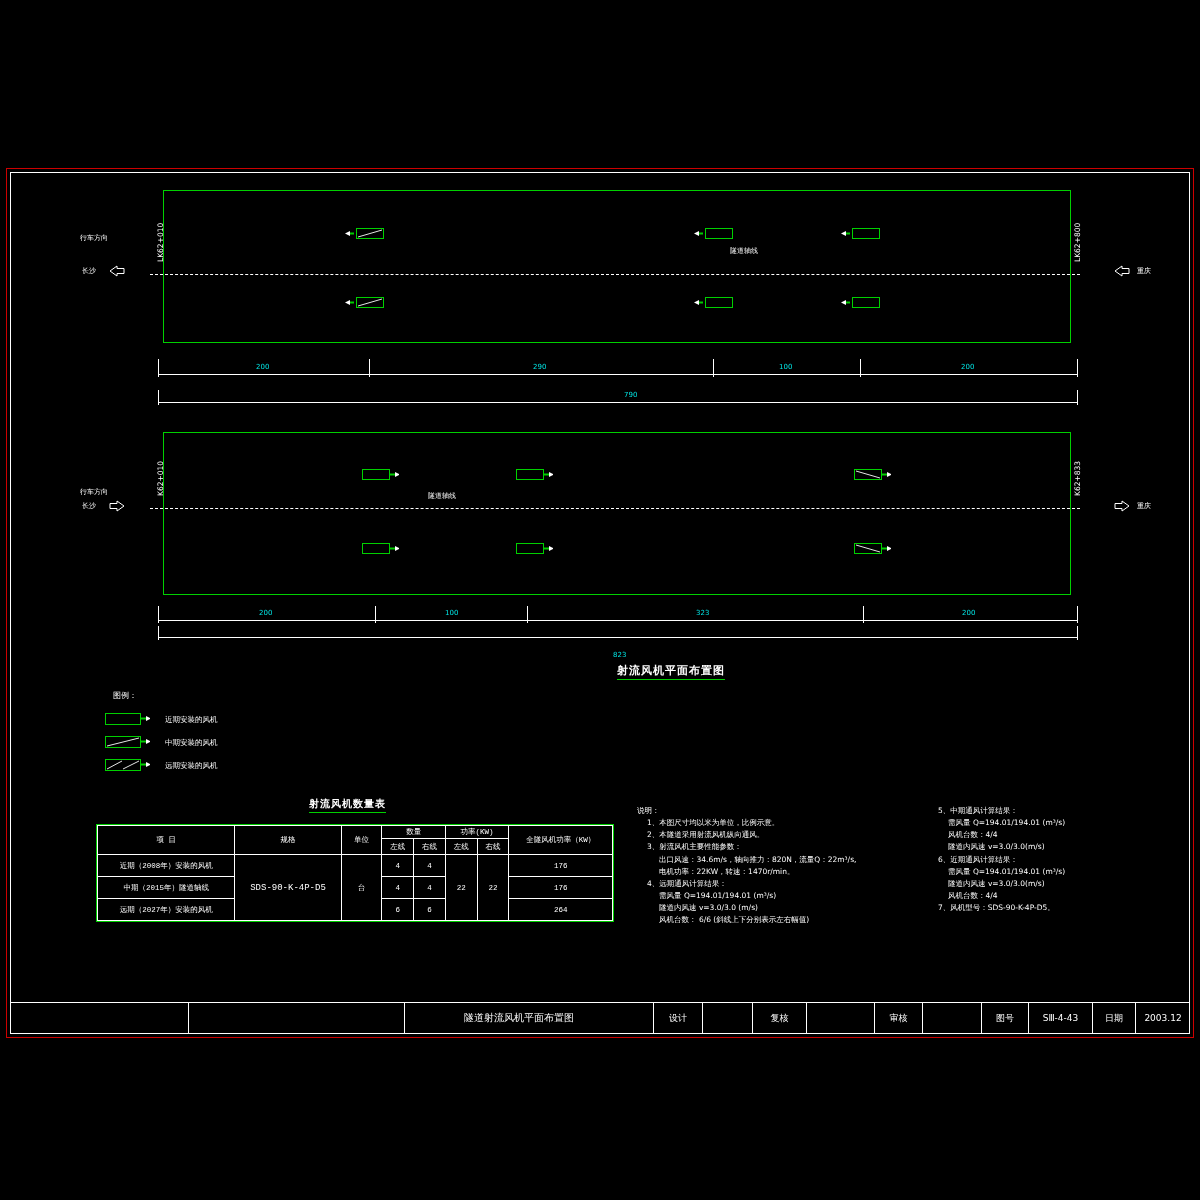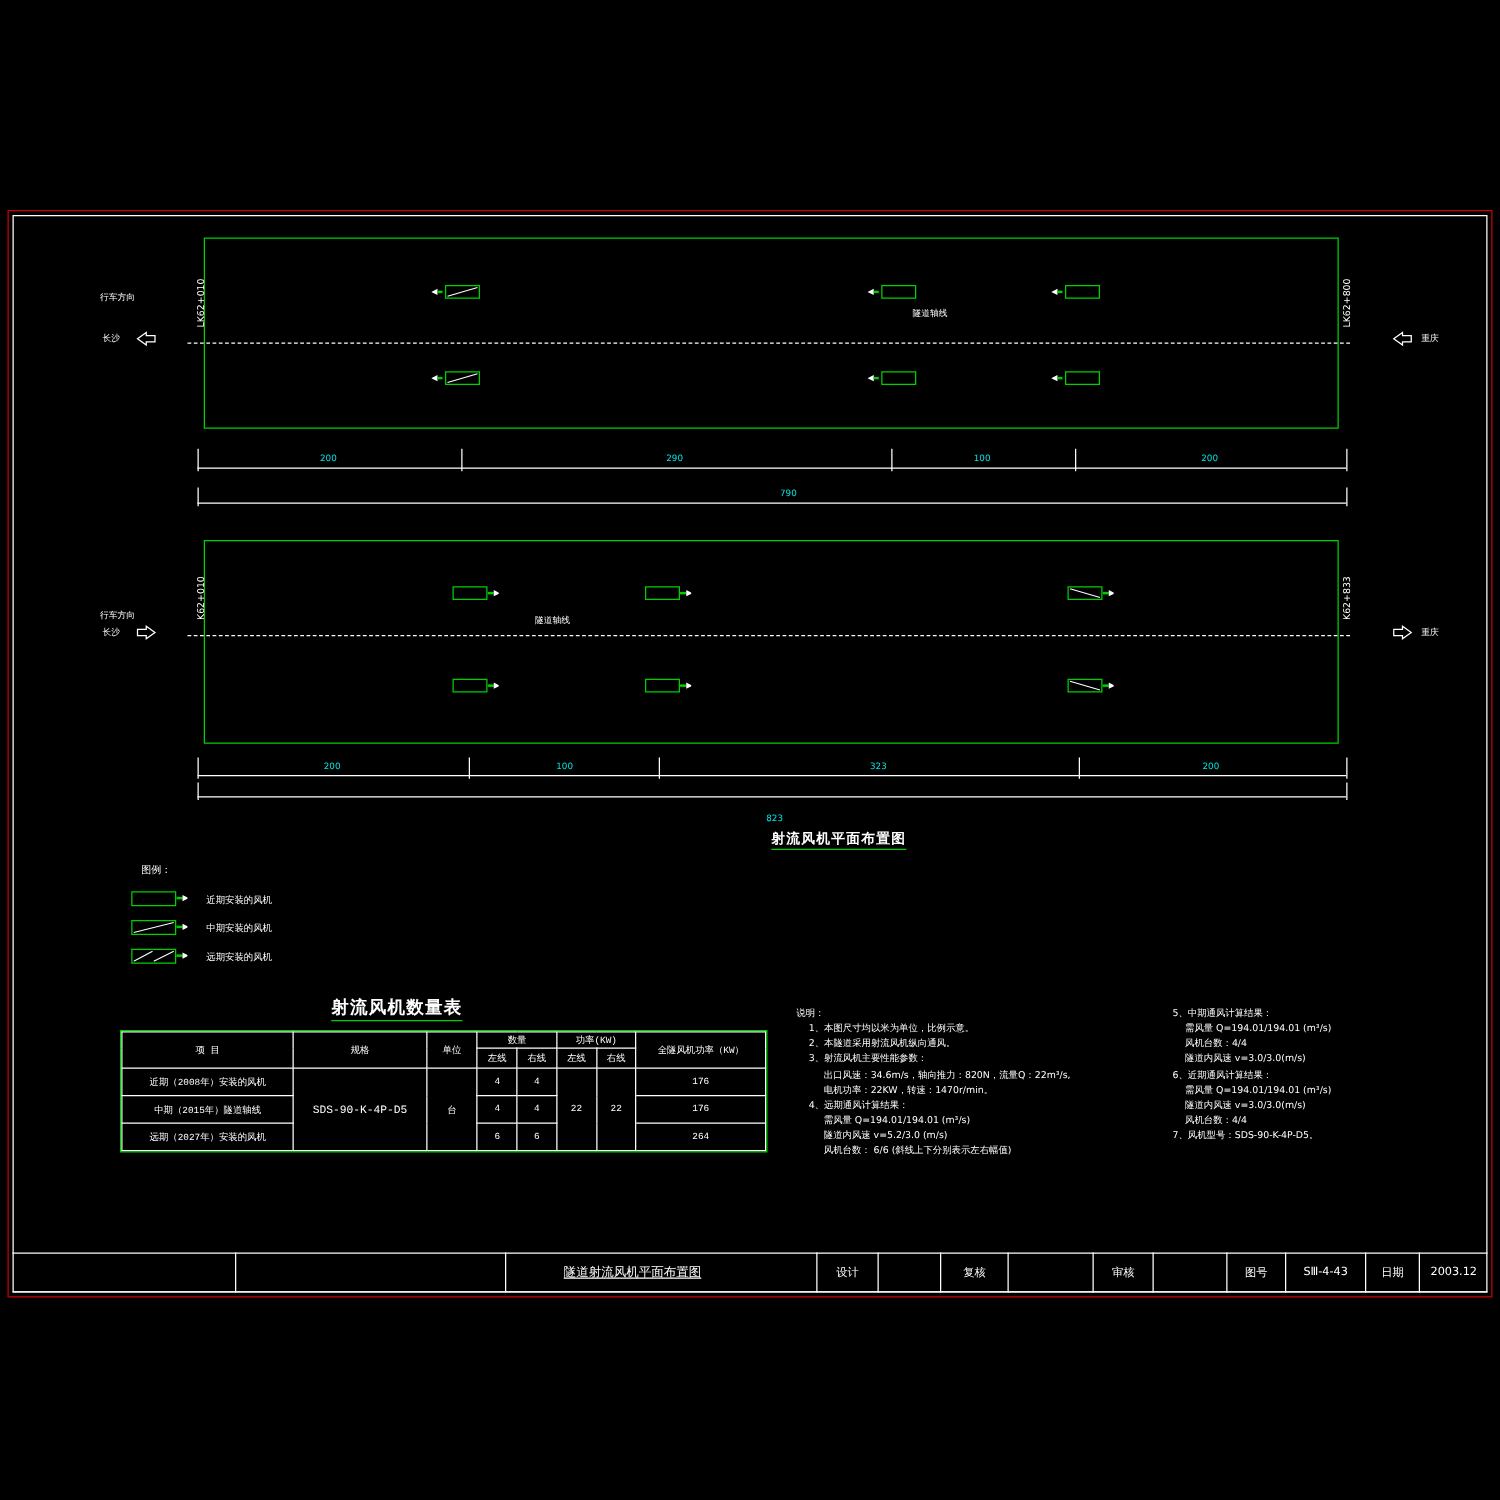--- a/index.html
+++ b/index.html
@@ -16,22 +16,22 @@
   .fan svg{display:block;}
   .fan-arrow-r{position:absolute;width:9px;height:7px;}
   .lbl{position:absolute;color:#fff;font-size:7px;line-height:1;white-space:nowrap;}
   .lbl-v{position:absolute;color:#fff;font-size:7.5px;white-space:nowrap;
        transform-origin:0 0;transform:rotate(-90deg);}
   .dim{position:absolute;color:#00e5e5;font-size:7px;white-space:nowrap;}
   .dimline{position:absolute;height:1px;background:#fff;}
   .tick{position:absolute;width:1px;background:#fff;}
   .title-main{position:absolute;font-size:11px;font-weight:bold;letter-spacing:1px;
        border-bottom:1.5px solid #00d000;padding-bottom:1px;white-space:nowrap;}
-  .title-tbl{position:absolute;font-size:14px;font-weight:bold;letter-spacing:1px;
-       border-bottom:1.5px solid #00d000;padding-bottom:1px;white-space:nowrap;}
+  .title-tbl{position:absolute;font-size:10px;font-weight:bold;letter-spacing:1px;
+       border-bottom:1.5px solid #00d000;padding-bottom:1px;white-space:nowrap;margin-left:44px;}
   table.qty{position:absolute;border-collapse:collapse;font-size:7.5px;color:#fff;}
   table.qty td,table.qty th{border:1px solid #ffffff;text-align:center;
        padding:1px 2px;font-weight:normal;white-space:nowrap;font-family:Liberation Mono, monospace;}
   table.qty{outline:1px solid #00d000;}
   .notes{position:absolute;font-size:7.5px;line-height:1.62;white-space:nowrap;}
   .notes div{white-space:nowrap;}
   .ind1{padding-left:10px;}
   .ind2{padding-left:22px;}
   .legend-row{position:absolute;font-size:7.5px;}
   .tb{position:absolute;border:1px solid #fff;box-sizing:border-box;
@@ -267,21 +267,21 @@
 
 <div class="notes" style="left:637px;top:805px;">
   <div>说明：</div>
   <div class="ind1">1、本图尺寸均以米为单位，比例示意。</div>
   <div class="ind1">2、本隧道采用射流风机纵向通风。</div>
   <div class="ind1">3、射流风机主要性能参数：</div>
   <div class="ind2">出口风速：34.6m/s，轴向推力：820N，流量Q：22m³/s,</div>
   <div class="ind2">电机功率：22KW，转速：1470r/min。</div>
   <div class="ind1">4、远期通风计算结果：</div>
   <div class="ind2">需风量 Q=194.01/194.01 (m³/s)</div>
-  <div class="ind2">隧道内风速 v=5.2/3.0 (m/s)</div>
+  <div class="ind2">隧道内风速 v=3.0/3.0 (m/s)</div>
   <div class="ind2">风机台数： 6/6    (斜线上下分别表示左右幅值)</div>
 </div>
 
 <div class="notes" style="left:938px;top:805px;">
   <div>5、中期通风计算结果：</div>
   <div class="ind1">需风量 Q=194.01/194.01 (m³/s)</div>
   <div class="ind1">风机台数：4/4</div>
   <div class="ind1">隧道内风速 v=3.0/3.0(m/s)</div>
   <div>6、近期通风计算结果：</div>
   <div class="ind1">需风量 Q=194.01/194.01 (m³/s)</div>
@@ -298,21 +298,21 @@
 <div class="tbline" style="left:702px;top:1002px;width:1px;height:32px;"></div>
 <div class="tbline" style="left:752px;top:1002px;width:1px;height:32px;"></div>
 <div class="tbline" style="left:806px;top:1002px;width:1px;height:32px;"></div>
 <div class="tbline" style="left:874px;top:1002px;width:1px;height:32px;"></div>
 <div class="tbline" style="left:922px;top:1002px;width:1px;height:32px;"></div>
 <div class="tbline" style="left:981px;top:1002px;width:1px;height:32px;"></div>
 <div class="tbline" style="left:1028px;top:1002px;width:1px;height:32px;"></div>
 <div class="tbline" style="left:1092px;top:1002px;width:1px;height:32px;"></div>
 <div class="tbline" style="left:1135px;top:1002px;width:1px;height:32px;"></div>
 
-<div class="tb" style="left:382px;top:1003px;width:248px;height:30px;border:none;font-size:10px;text-decoration:underline;">隧道射流风机平面布置图</div>
+<div class="tb" style="left:395px;top:1003px;width:248px;height:30px;border:none;font-size:10px;">隧道射流风机平面布置图</div>
 <div class="tb" style="left:654px;top:1003px;width:48px;height:30px;border:none;">设计</div>
 <div class="tb" style="left:703px;top:1003px;width:49px;height:30px;border:none;"></div>
 <div class="tb" style="left:753px;top:1003px;width:53px;height:30px;border:none;">复核</div>
 <div class="tb" style="left:807px;top:1003px;width:67px;height:30px;border:none;"></div>
 <div class="tb" style="left:875px;top:1003px;width:47px;height:30px;border:none;">审核</div>
 <div class="tb" style="left:923px;top:1003px;width:58px;height:30px;border:none;"></div>
 <div class="tb" style="left:982px;top:1003px;width:46px;height:30px;border:none;">图号</div>
 <div class="tb" style="left:1029px;top:1003px;width:63px;height:30px;border:none;">SⅢ-4-43</div>
 <div class="tb" style="left:1093px;top:1003px;width:42px;height:30px;border:none;">日期</div>
 <div class="tb" style="left:1136px;top:1003px;width:54px;height:30px;border:none;">2003.12</div>

